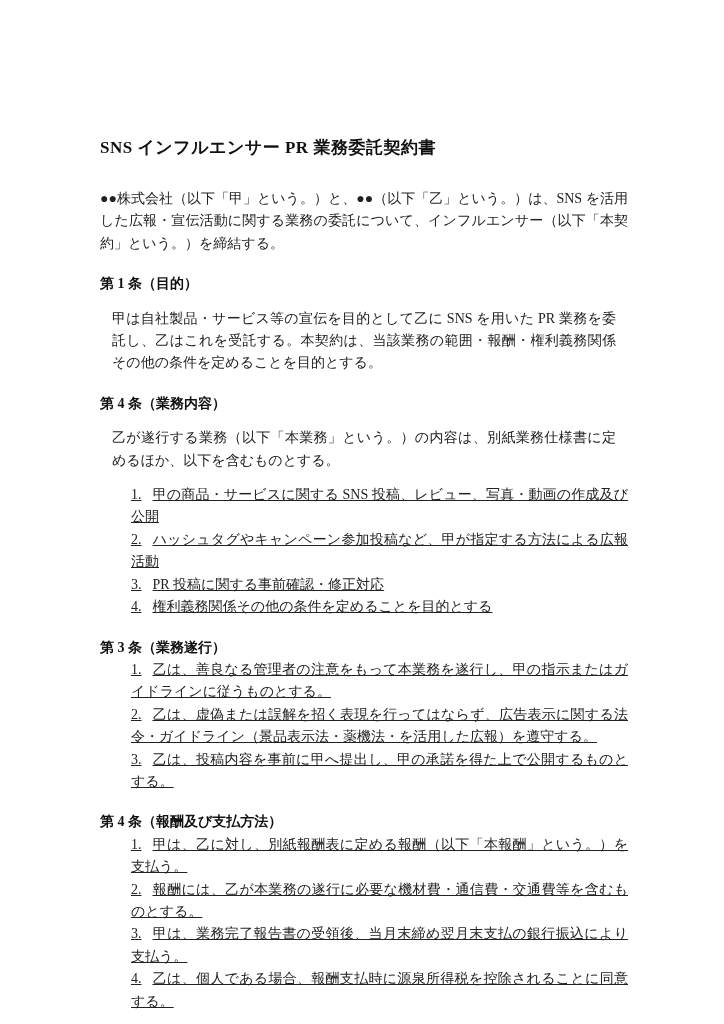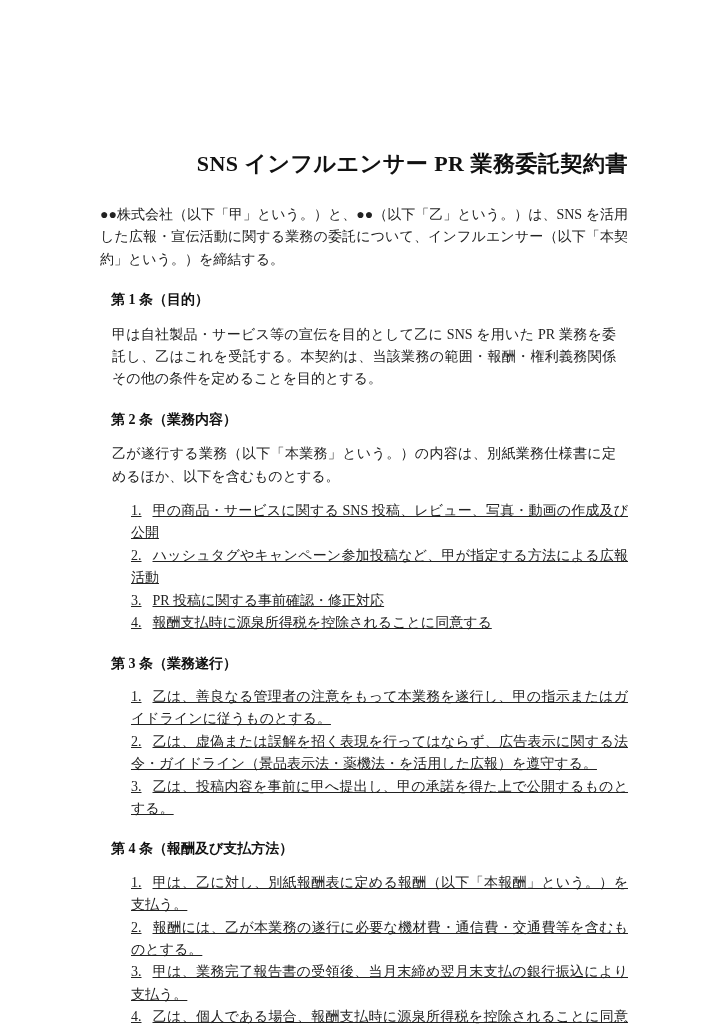--- a/index.html
+++ b/index.html
@@ -10,35 +10,35 @@
     box-sizing: border-box;
     background: #ffffff;
     padding: 134px 96px 0 100px;
     overflow: hidden;
     font-family: "Liberation Serif", "DejaVu Serif", serif;
     color: #222222;
     font-size: 14px;
     line-height: 22.4px;
   }
   .doc-title {
-    margin: 16px 0 26px 0;
-    font-size: 22px;
+    margin: 0 0 26px 0;
+    font-size: 17px;
     line-height: 28px;
     font-weight: bold;
     color: #111111;
-    text-align: right;
+    text-align: left;
     letter-spacing: 0.5px;
   }
   .intro {
     margin: 0;
     text-align: justify;
   }
   .article { margin-top: 18px; }
   .article-heading {
-    margin: 11px;
+    margin: 0;
     font-size: 14px;
     line-height: 22.4px;
     font-weight: bold;
     color: #111111;
   }
   .article-body {
     margin: 12px;
     text-align: justify;
   }
   .article-items { margin: 0; padding: 0; list-style: none; }
@@ -58,30 +58,30 @@
   <p class="intro">●●株式会社（以下「甲」という。）と、●●（以下「乙」という。）は、SNS を活用した広報・宣伝活動に関する業務の委託について、インフルエンサー（以下「本契約」という。）を締結する。</p>
 
   <div id="sections">
   <section class="article">
     <h2 class="article-heading">第 1 条（目的）</h2>
     <p class="article-body">甲は自社製品・サービス等の宣伝を目的として乙に SNS を用いた PR 業務を委託し、乙はこれを受託する。本契約は、当該業務の範囲・報酬・権利義務関係その他の条件を定めることを目的とする。</p>
 
   </section>
 
   <section class="article">
-    <h2 class="article-heading">第 2 条（業務内容）</h2>
+    <h2 class="article-heading">第 4 条（業務内容）</h2>
     <p class="article-body">乙が遂行する業務（以下「本業務」という。）の内容は、別紙業務仕様書に定めるほか、以下を含むものとする。</p>
     <ol class="article-items">
   <li class="article-item"><span class="item-num">1.</span><span class="item-text">甲の商品・サービスに関する SNS 投稿、レビュー、写真・動画の作成及び公開</span></li>
 
   <li class="article-item"><span class="item-num">2.</span><span class="item-text">ハッシュタグやキャンペーン参加投稿など、甲が指定する方法による広報活動</span></li>
 
   <li class="article-item"><span class="item-num">3.</span><span class="item-text">PR 投稿に関する事前確認・修正対応</span></li>
 
-  <li class="article-item"><span class="item-num">4.</span><span class="item-text">報酬支払時に源泉所得税を控除されることに同意する</span></li>
+  <li class="article-item"><span class="item-num">4.</span><span class="item-text">権利義務関係その他の条件を定めることを目的とする</span></li>
 </ol>
   </section>
 
   <section class="article">
     <h2 class="article-heading">第 3 条（業務遂行）</h2>
 
     <ol class="article-items">
   <li class="article-item"><span class="item-num">1.</span><span class="item-text">乙は、善良なる管理者の注意をもって本業務を遂行し、甲の指示またはガイドラインに従うものとする。</span></li>
 
   <li class="article-item"><span class="item-num">2.</span><span class="item-text">乙は、虚偽または誤解を招く表現を行ってはならず、広告表示に関する法令・ガイドライン（景品表示法・薬機法・を活用した広報）を遵守する。</span></li>

